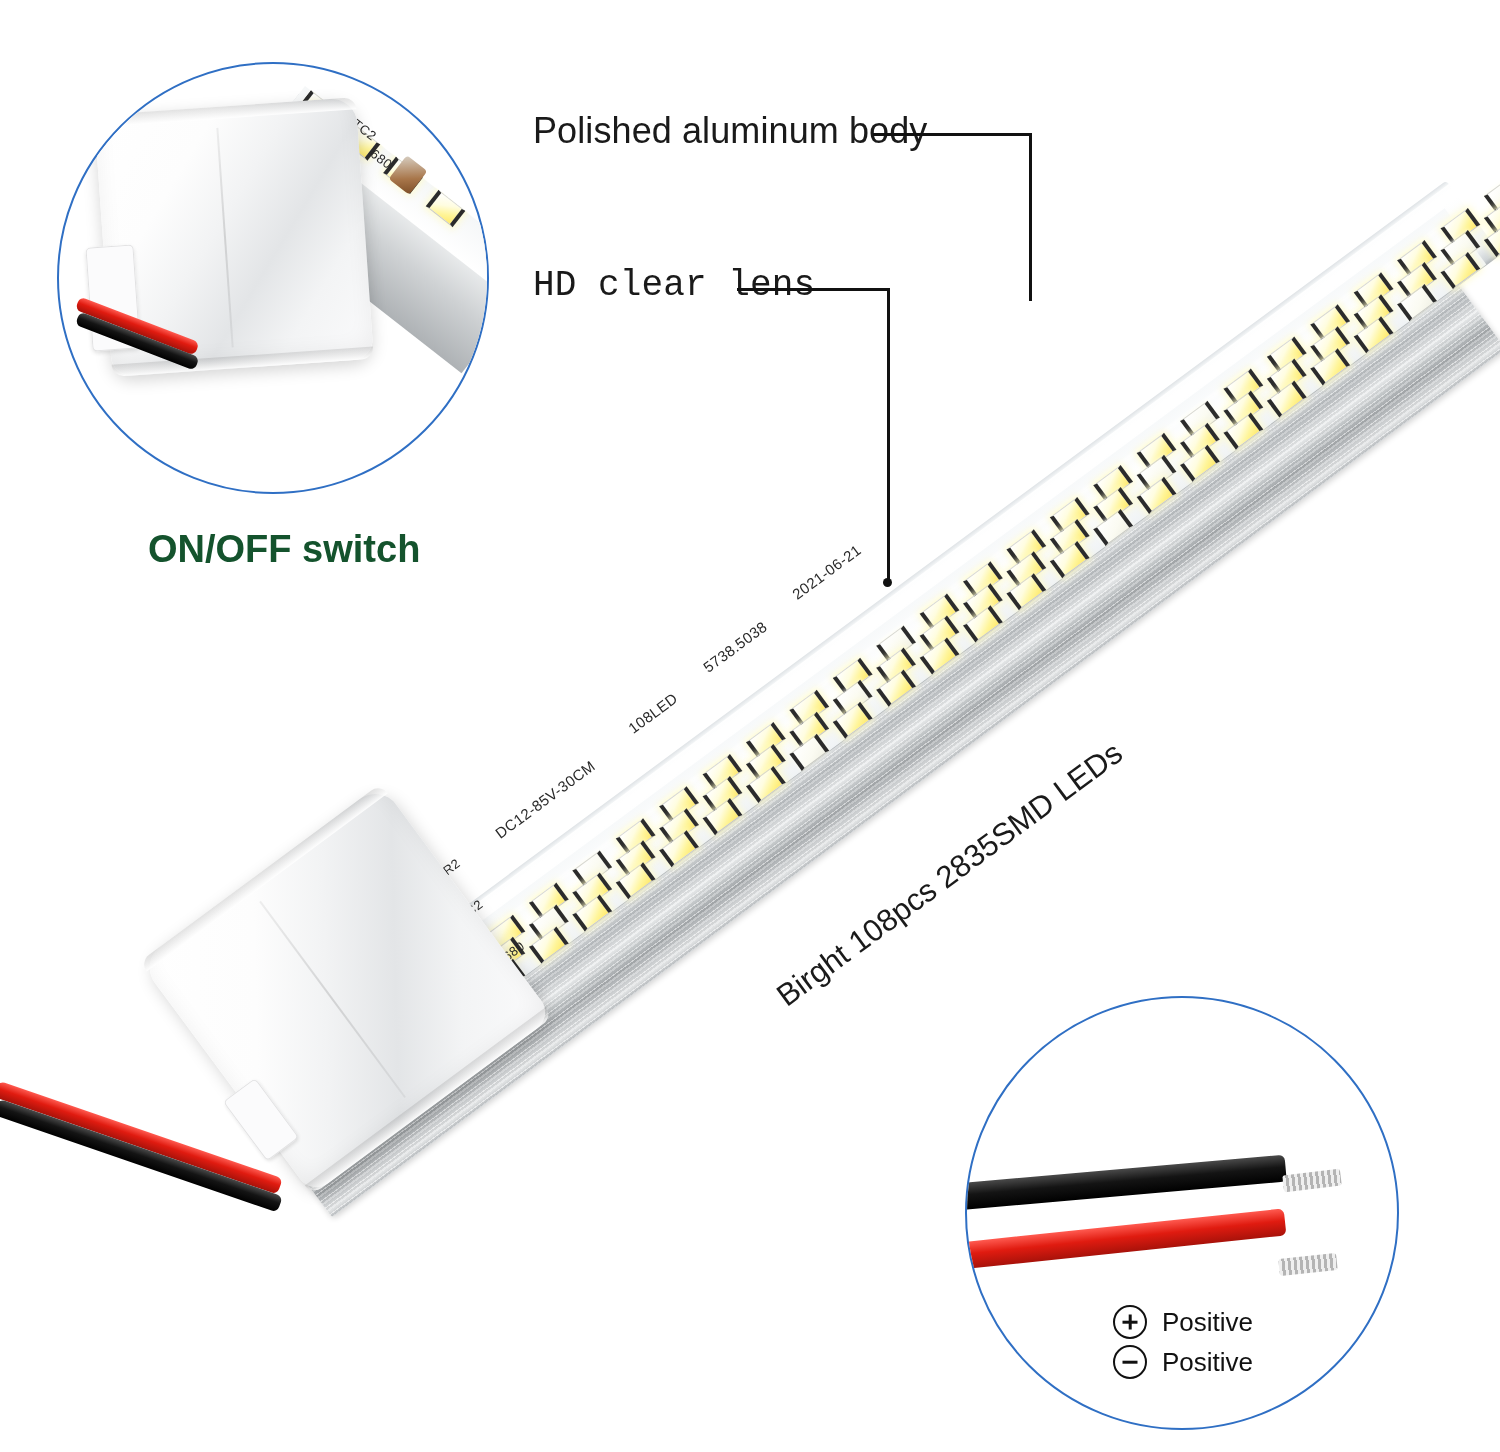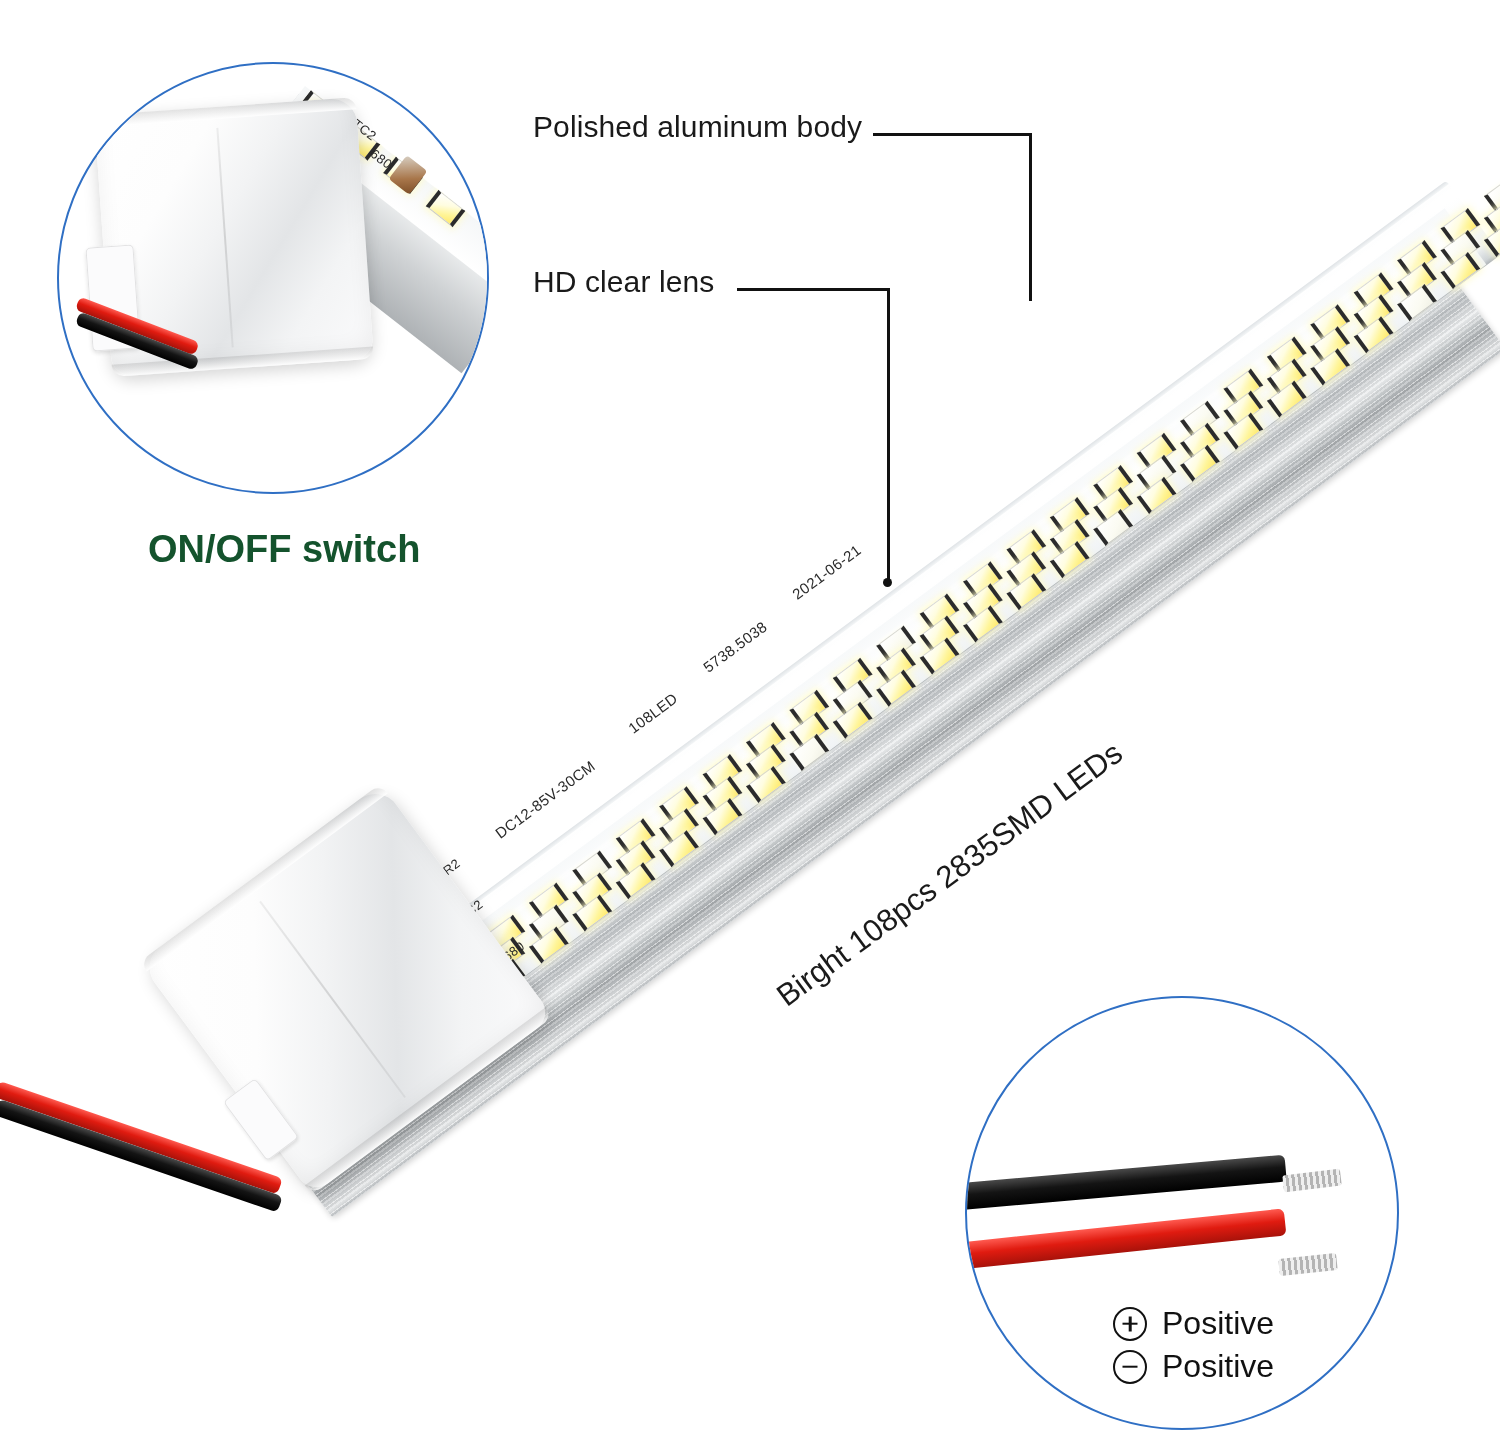--- a/index.html
+++ b/index.html
@@ -5,24 +5,24 @@
   html,body{margin:0;padding:0;background:#ffffff;}
   body{width:1500px;height:1452px;position:relative;overflow:hidden;
        font-family:"Liberation Sans","DejaVu Sans",sans-serif;color:#111;}
 
   .stage{position:absolute;inset:0;background:#fff;}
 
   
   .abs{position:absolute;}
 
   
-  .callout{position:absolute;font-size:30px;color:#1a1a1a;white-space:nowrap;
+  .callout{position:absolute;font-size:36px;color:#1a1a1a;white-space:nowrap;
            font-family:"Liberation Sans","DejaVu Sans",sans-serif;letter-spacing:.1px;}
   #callout-aluminum{left:533px;top:110px;}
-  #callout-lens{left:533px;top:265px;}
+  #callout-lens{left:533px;top:265px;font-family:Liberation Mono, monospace;}
 
   .leader{position:absolute;background:#111;}
   .leader-dot{position:absolute;width:9px;height:9px;border-radius:50%;background:#111;}
 
   
   .blue-label{position:absolute;font-weight:bold;color:#14532d;white-space:nowrap;
               font-family:"Liberation Sans","DejaVu Sans",sans-serif;}
   #label-onoff{left:148px;top:528px;font-size:38px;}
   #label-wire{left:968px;top:933px;font-size:38px;}
 
@@ -146,21 +146,21 @@
 
   
   #polarity-legend{position:absolute;left:1113px;top:1305px;}
   .polarity-row{display:flex;align-items:center;margin-bottom:6px;}
   .polarity-sym{width:30px;height:30px;border-radius:50%;border:2.6px solid #111;
      position:relative;margin-right:15px;flex:0 0 auto;}
   .polarity-sym::before{content:"";position:absolute;left:50%;top:50%;
      width:15px;height:2.6px;background:#111;transform:translate(-50%,-50%);}
   .polarity-sym.plus::after{content:"";position:absolute;left:50%;top:50%;
      width:2.6px;height:15px;background:#111;transform:translate(-50%,-50%);}
-  .polarity-text{font-size:32px;color:#111;white-space:nowrap;}
+  .polarity-text{font-size:26px;color:#111;white-space:nowrap;}
 </style>
 </head>
 <body>
 
 <div class="stage">
 
   <div id="tube-wrap">
 
     <div class="bar" id="alu-body"></div>
     <div class="bar" id="alu-grooves"></div>

